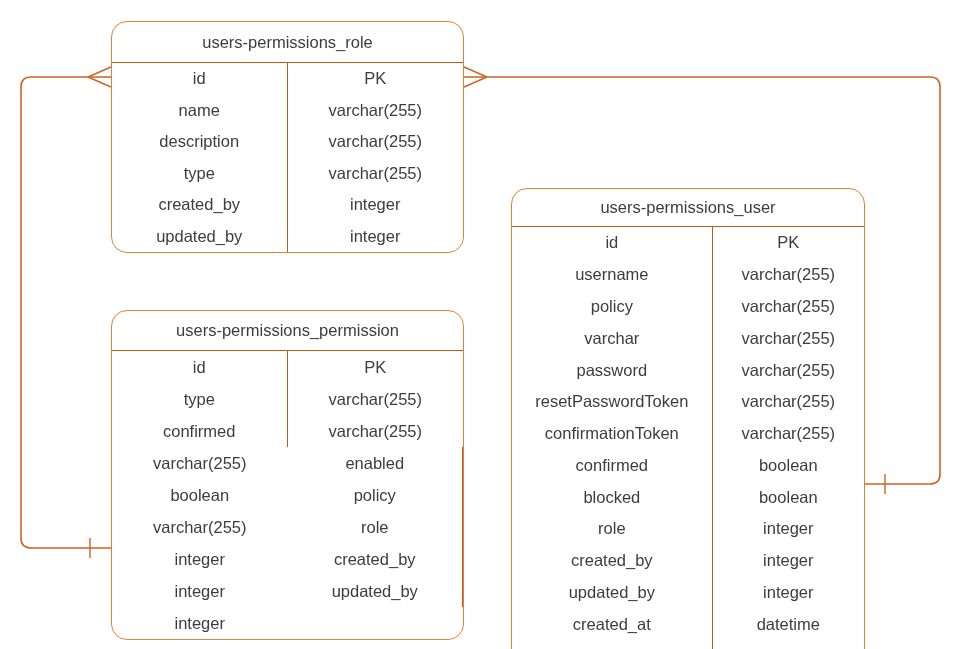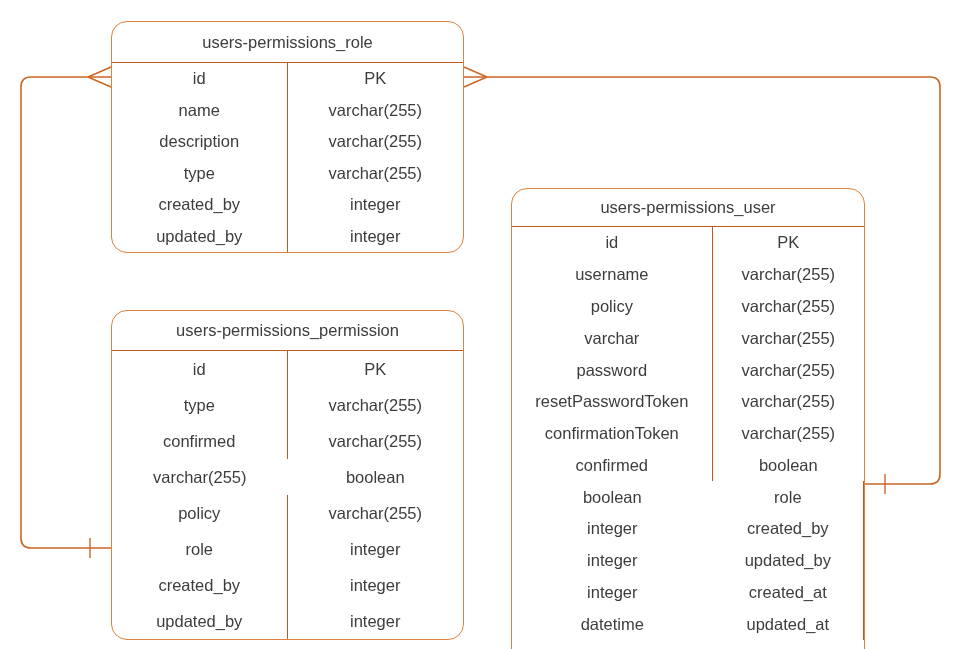--- a/index.html
+++ b/index.html
@@ -107,20 +107,21 @@
   <div class="er-table" style="left:111px; top:310px; width:353px; height:330px; --col1:50%;">
     <div class="er-title" style="height:39px;">users-permissions_permission</div>
     <div class="er-body">
         <div class="cell name">id</div>
         <div class="cell type">PK</div>
         <div class="cell name">type</div>
         <div class="cell type">varchar(255)</div>
         <div class="cell name">confirmed</div>
         <div class="cell type">varchar(255)</div>
         <div class="cell type">varchar(255)</div>
+        <div class="cell name">enabled</div>
         <div class="cell type">boolean</div>
         <div class="cell name">policy</div>
         <div class="cell type">varchar(255)</div>
         <div class="cell name">role</div>
         <div class="cell type">integer</div>
         <div class="cell name">created_by</div>
         <div class="cell type">integer</div>
         <div class="cell name">updated_by</div>
         <div class="cell type">integer</div>
       </div>
@@ -138,20 +139,21 @@
         <div class="cell name">varchar</div>
         <div class="cell type">varchar(255)</div>
         <div class="cell name">password</div>
         <div class="cell type">varchar(255)</div>
         <div class="cell name">resetPasswordToken</div>
         <div class="cell type">varchar(255)</div>
         <div class="cell name">confirmationToken</div>
         <div class="cell type">varchar(255)</div>
         <div class="cell name">confirmed</div>
         <div class="cell type">boolean</div>
+        <div class="cell name">blocked</div>
         <div class="cell type">boolean</div>
         <div class="cell name">role</div>
         <div class="cell type">integer</div>
         <div class="cell name">created_by</div>
         <div class="cell type">integer</div>
         <div class="cell name">updated_by</div>
         <div class="cell type">integer</div>
         <div class="cell name">created_at</div>
         <div class="cell type">datetime</div>
         <div class="cell name">updated_at</div>

